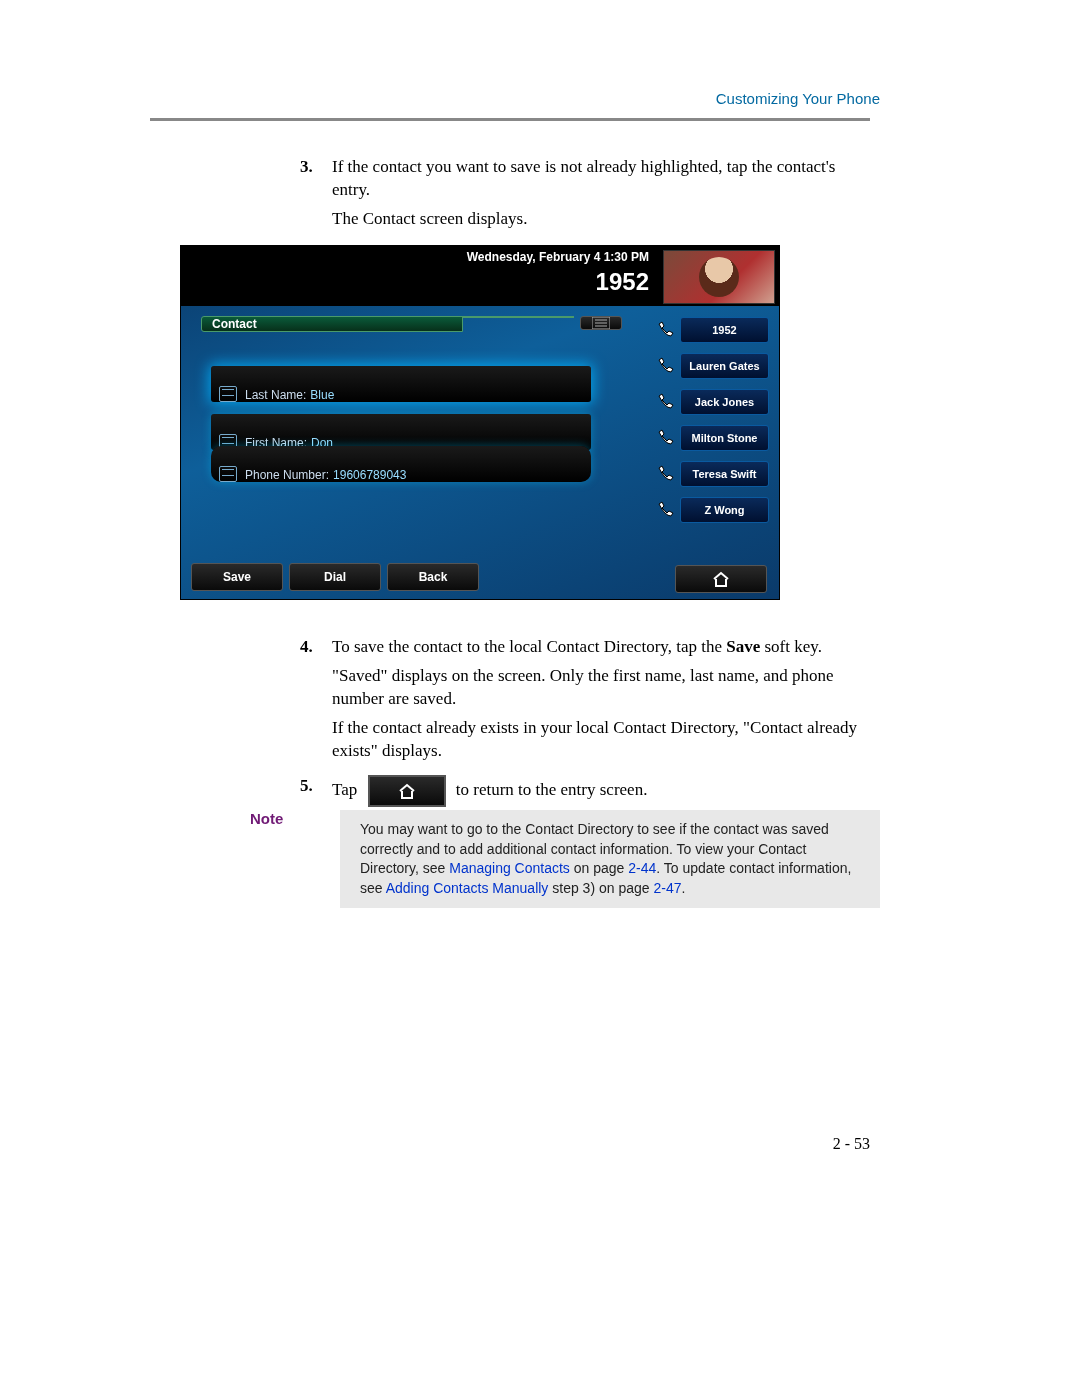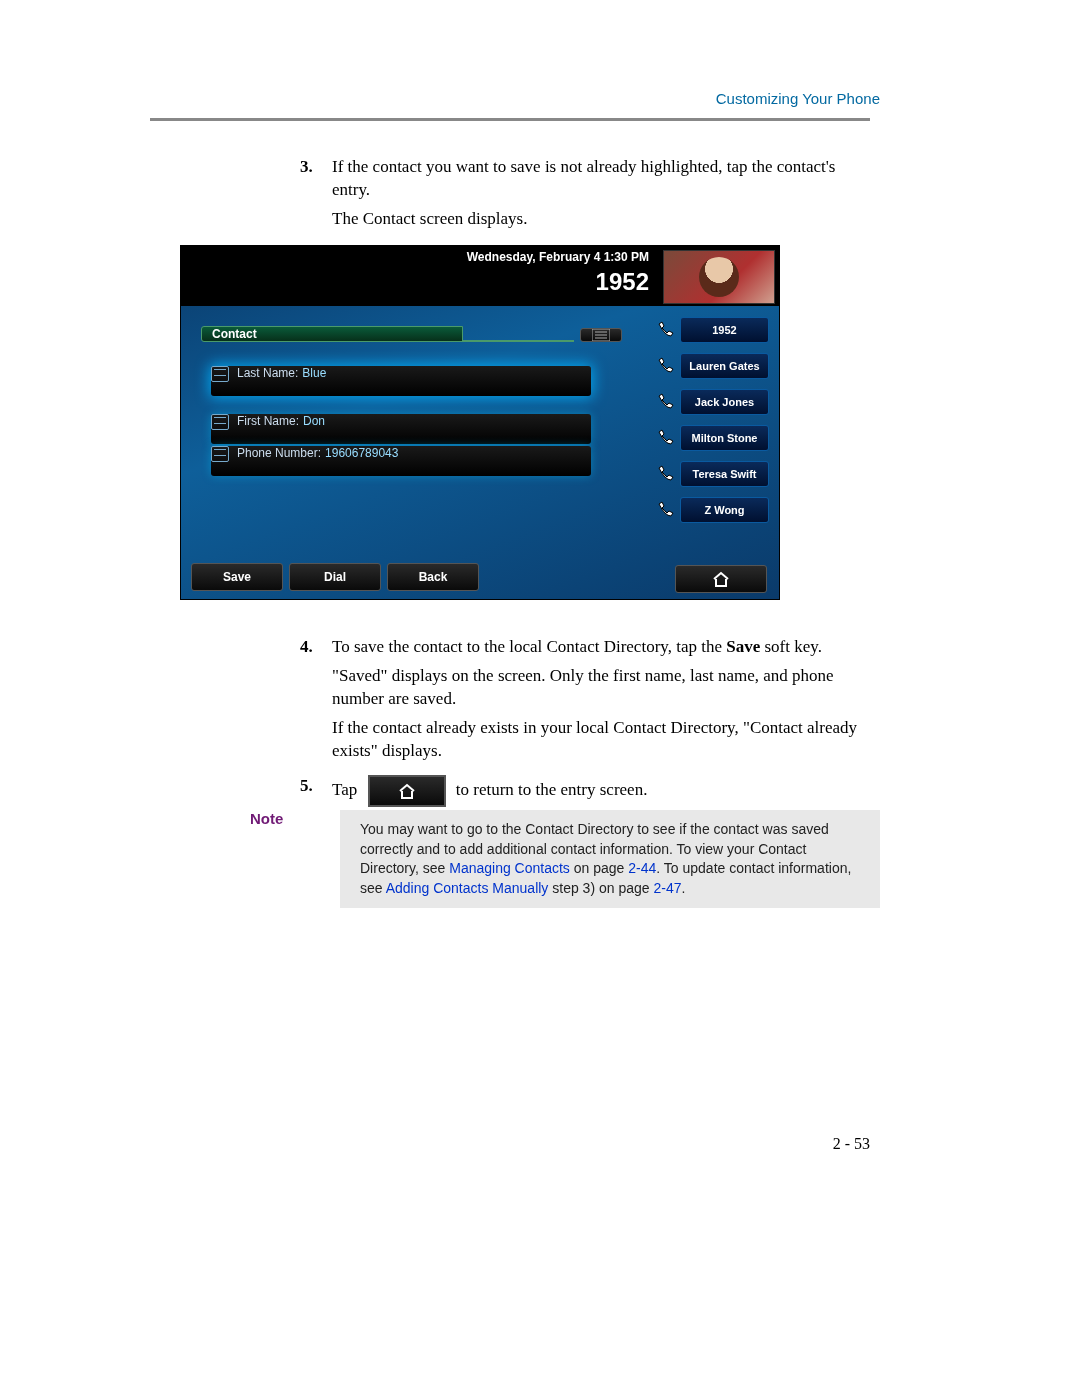--- a/index.html
+++ b/index.html
@@ -108,21 +108,21 @@
     border-radius:50%;
     background: radial-gradient(circle at 50% 30%, #e8c8a8 0 40%, #5a2a1a 41% 100%);
   }
   .phone-title-row {
     position: absolute;
     top: 70px;
     left: 20px;
     width: 420px;
     height: 26px;
     display: flex;
-    align-items: flex-end;
+    align-items: flex-start;
   }
   .phone-title {
     flex: 0 0 250px;
     background: linear-gradient(#0a5a3a, #07301a);
     border: 1px solid #4a9a6a;
     border-radius: 3px 0 0 3px;
     display: flex; align-items: center;
     padding-left: 10px;
     font-weight: bold;
   }
@@ -138,27 +138,27 @@
     border: 1px solid #555;
     border-radius: 3px;
     margin-left: 6px;
     display:flex; align-items:center; justify-content:center;
   }
   .phone-kbd svg{width:18px;height:12px;}
   .field {
     position: absolute;
     left: 30px;
     width: 380px;
-    height: 30px;
+    height: 36px;
     background: linear-gradient(#1a1a1a, #000);
     border-radius: 3px;
     box-shadow: 0 0 10px rgba(0,200,255,.4);
     display: flex;
-    align-items: flex-start;
-    padding-left: 0;
+    align-items: flex-end;
+    padding-left: 8px;
     color: #fff;
     font-size: 12px;
     box-sizing: border-box;
   }
   .field .ficon{
     width:16px;height:14px;
     border:1px solid #7ac;
     margin-right:8px;
     position:relative;
     border-radius:2px;
@@ -168,21 +168,21 @@
     position:absolute;
     top:2px;left:2px;right:2px;
     height:5px;
     border-top:1px solid #7ac;
     border-bottom:1px solid #7ac;
   }
   .field .label{color:#cde;}
   .field .val{color:#9df; margin-left:4px;}
   .field1{top:120px; box-shadow:0 0 14px 2px rgba(0,180,255,.8);}
   .field2{top:168px;}
-  .field3{top:200px;}
+  .field3{top:200px;border-radius:10px;}
   .softkeys {
     position: absolute;
     bottom: 6px; left: 10px; right: 10px;
     height: 30px;
     display: flex;
     gap: 6px;
   }
   .softkey {
     width: 90px; height: 26px;
     background: linear-gradient(#2a2a2a, #0a0a0a);

